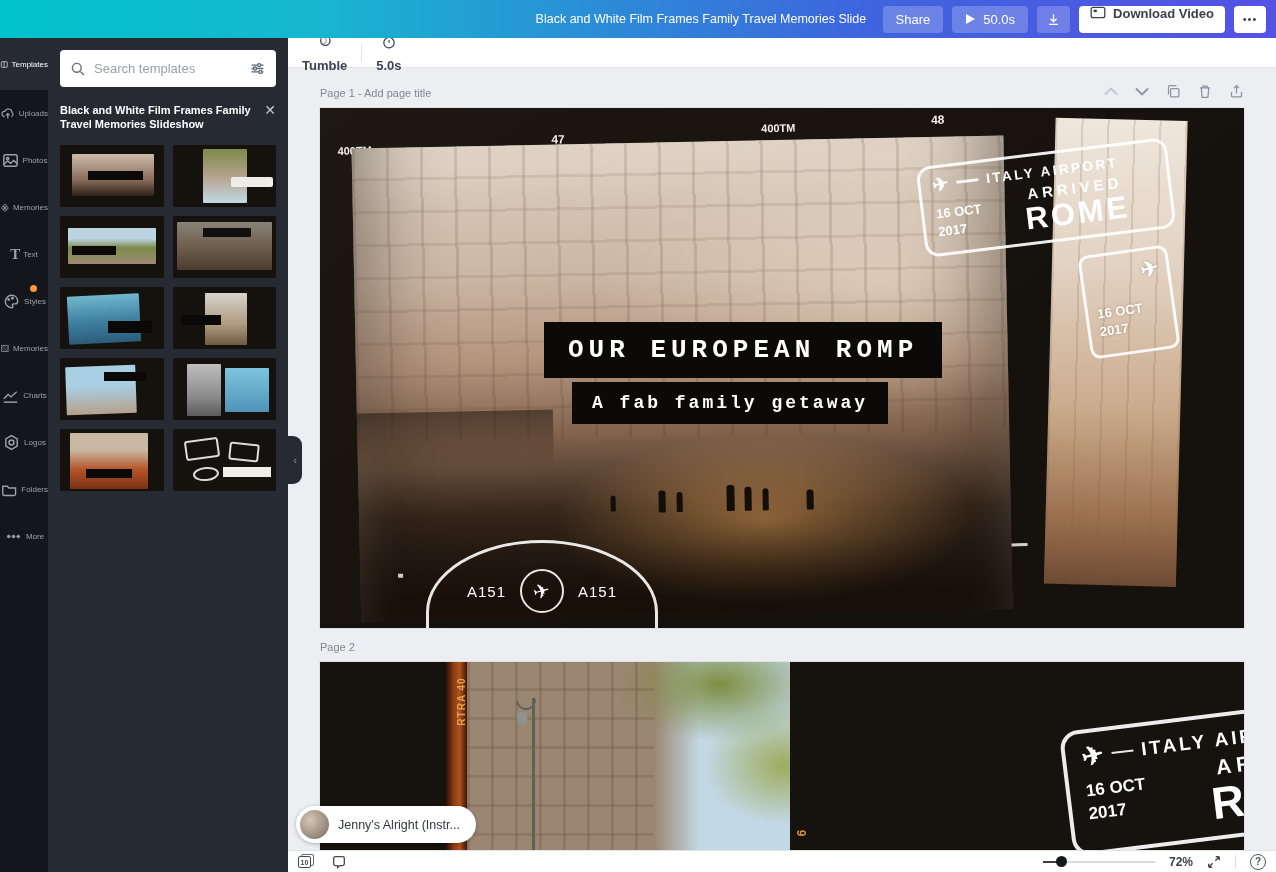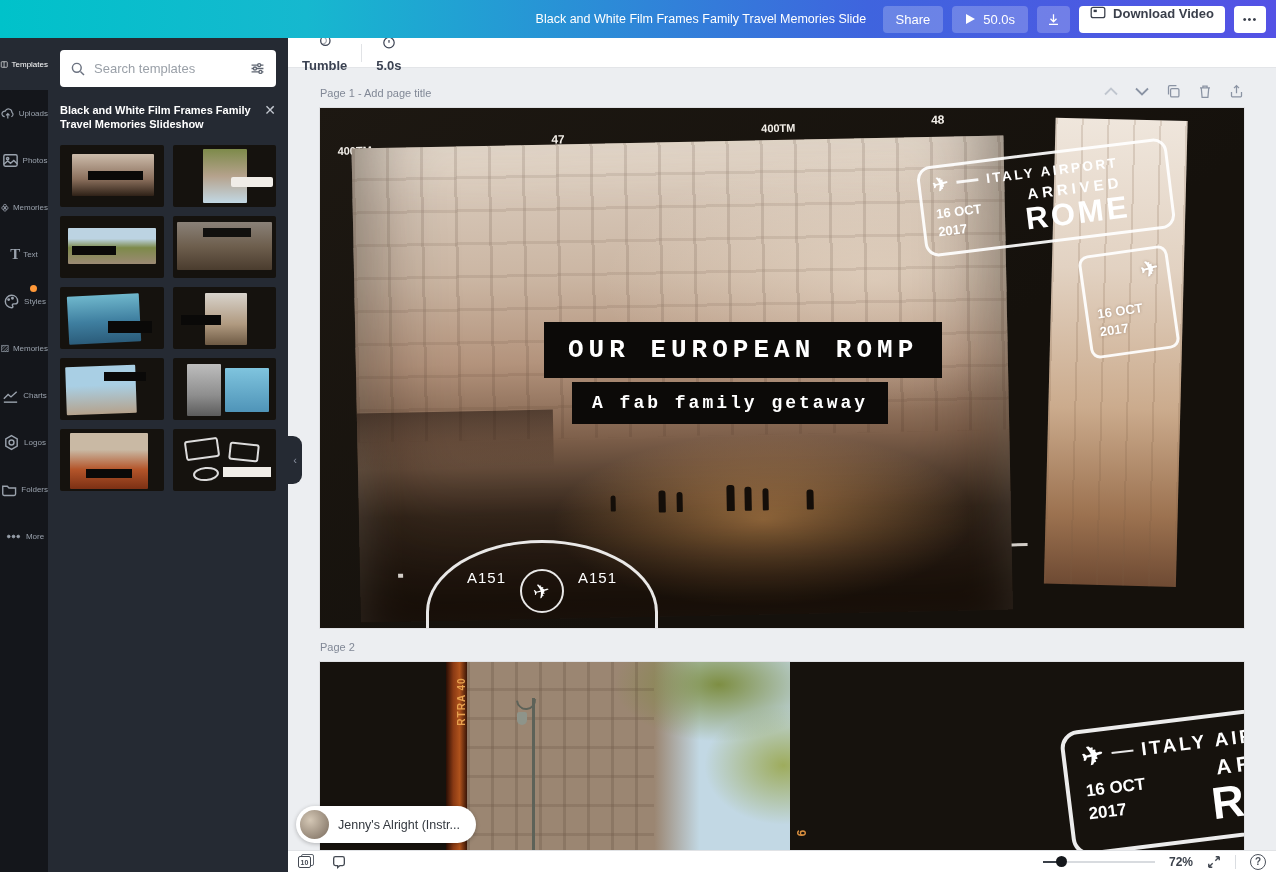--- a/index.html
+++ b/index.html
@@ -138,21 +138,21 @@
 
   .sidestamp { position:absolute; left:764px; top:142px; width:90px; height:104px;
     border:3px solid rgba(255,255,255,.92); border-radius:10px; transform:rotate(-8deg);
     color:#fff; font-weight:bold; text-shadow:0 0 3px rgba(90,60,40,.4); }
   .sidestamp .plane { position:absolute; right:8px; top:8px; font-size:21px; }
   .ss-dates { position:absolute; left:9px; bottom:14px; font-size:13px; line-height:1.4; }
 
   .arch { position:absolute; left:106px; top:432px; width:232px; height:120px;
     border:3px solid rgba(255,255,255,.9); border-bottom:none;
     border-radius:116px 116px 0 0 / 72px 72px 0 0; color:#fff; }
-  .arch-row { display:flex; align-items:flex-start; justify-content:center; gap:14px; margin-top:26px;
+  .arch-row { display:flex; align-items:center; justify-content:center; gap:14px; margin-top:26px;
     font-size:15px; letter-spacing:1px; }
   .arch-circle { width:44px; height:44px; border:2.5px solid rgba(255,255,255,.9); border-radius:50%;
     display:flex; align-items:center; justify-content:center; }
   .arch-circle .plane { font-size:20px; transform:rotate(-14deg); }
   .arch-date { text-align:center; font-size:21px; margin-top:0px; letter-spacing:1px; }
 
   
   .titlebox { position:absolute; background:#0c0a08; color:#fff;
     font-family:"Liberation Mono","DejaVu Sans Mono",monospace; white-space:nowrap; }
   #title-main { left:224px; top:214px; font-size:26px; letter-spacing:5px; padding:13px 24px; font-weight:bold; }

